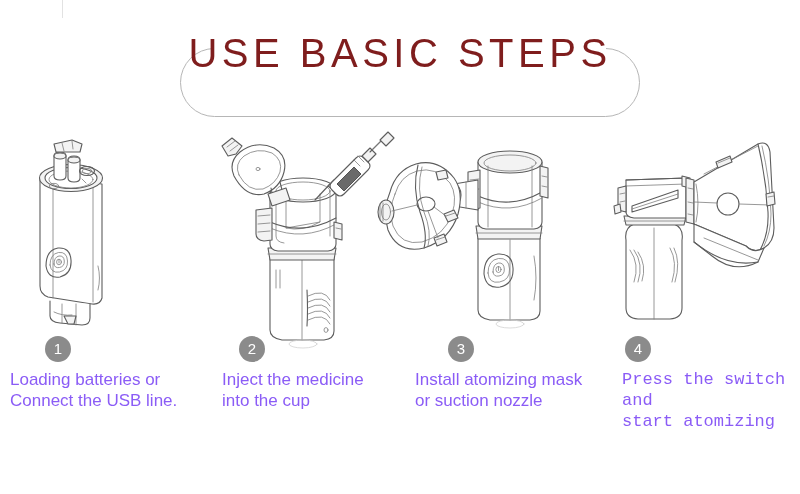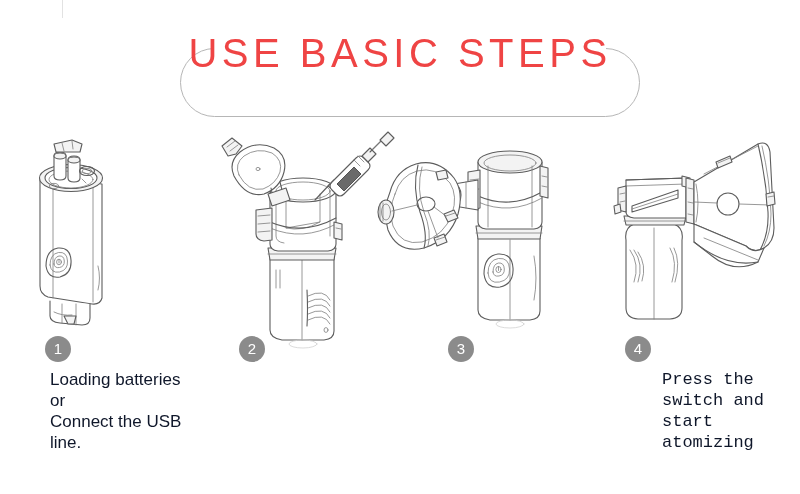--- a/index.html
+++ b/index.html
@@ -58,21 +58,21 @@
   }
   .page-title {
     position: absolute;
     left: 0;
     top: 11px;
     width: 800px;
     text-align: center;
     font-size: 40px;
     font-weight: 300;
     letter-spacing: 4.5px;
-    color: #ef4444;
+    color: #7f1d1d;
     white-space: nowrap;
   }
 
   
   .steps {
     position: absolute;
     left: 0;
     top: 126px;
     width: 800px;
     height: 300px;
@@ -102,23 +102,22 @@
     font-size: 15px;
     font-weight: 400;
     line-height: 26px;
     text-align: center;
   }
   .caption {
     position: absolute;
     top: 243px;
     font-size: 17px;
     line-height: 21px;
-    color: #0f172a;
+    color: #8b5cf6;
     white-space: pre-line;
-    margin-left: 40px;
   }
 
   
   .step-1 { left: 0px;   width: 200px; }
   .step-2 { left: 200px; width: 200px; }
   .step-3 { left: 400px; width: 200px; }
   .step-4 { left: 600px; width: 200px; }
 
   .step-1 .step-art { left: 10px; }
   .step-2 .step-art { left: 8px;  top: -8px; }
@@ -314,20 +313,22 @@
             <path class="ln" d="M162 34 L176 20"></path>
             <path class="ln-thin" d="M164 32 L178 18"></path>
 
             <path class="ln-fill-light" d="M172 22 L180 14 L186 20 L178 28 Z"></path>
           </g>
 
           <ellipse class="ln-thin" cx="95" cy="226" rx="14" ry="4" style="stroke:#d2d2d2"></ellipse>
         </svg>
       </div>
       <div class="badge">2</div>
+      <div class="caption">Inject the medicine
+into the cup</div>
     </div>
 
     <div class="step step-3">
       <div class="step-art">
         <svg width="220" height="200" viewBox="0 0 220 200">
 
           <path class="ln-fill-white" d="M116 112 L116 184 Q116 192 128 194 L168 194 Q178 193 178 185 L178 112 Z"></path>
           <path class="ln-thin" d="M148 114 L148 194"></path>
 
           <path class="ln-thin" d="M172 130 Q176 152 172 174"></path>
@@ -386,20 +387,22 @@
           <ellipse class="ln" cx="64" cy="78" rx="9" ry="7"></ellipse>
 
           <path class="ln-thin" d="M55 79 L30 85"></path>
           <path class="ln-thin" d="M72 81 L84 90"></path>
           <path class="ln-thin" d="M66 85 L76 112"></path>
 
           <ellipse class="ln-thin" cx="148" cy="198" rx="14" ry="4" style="stroke:#d2d2d2"></ellipse>
         </svg>
       </div>
       <div class="badge">3</div>
+      <div class="caption">Install atomizing mask
+or suction nozzle</div>
     </div>
 
     <div class="step step-4">
       <div class="step-art">
         <svg width="190" height="200" viewBox="0 0 190 200">
 
           <path class="ln-fill-white" d="M18 108 Q16 96 26 92 L66 92 Q76 96 74 108 L74 176 Q74 186 62 187 L30 187 Q18 186 18 176 Z"></path>
           <path class="ln-thin" d="M46 96 L46 187"></path>
 
           <path class="ln-thin" d="M22 118 Q32 132 26 150"></path>

